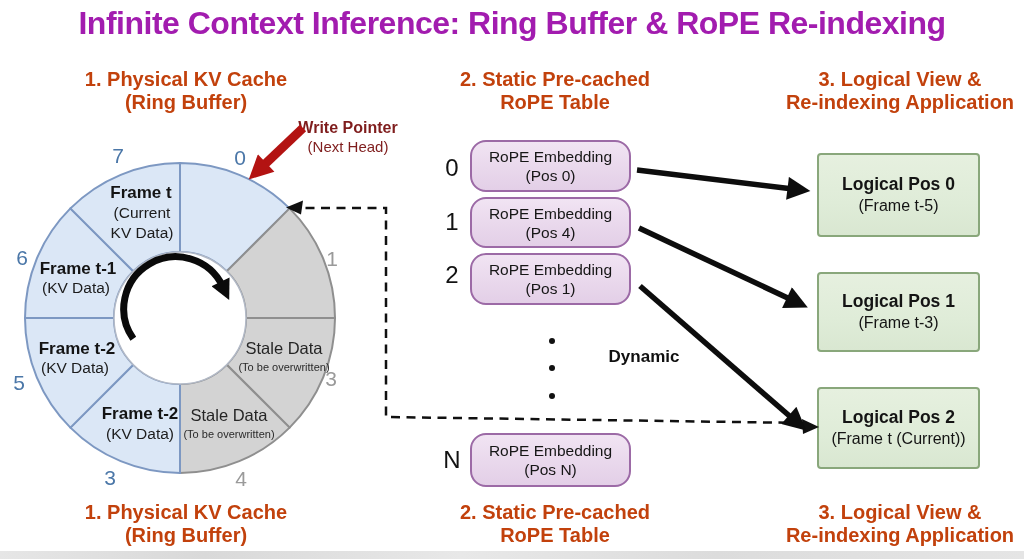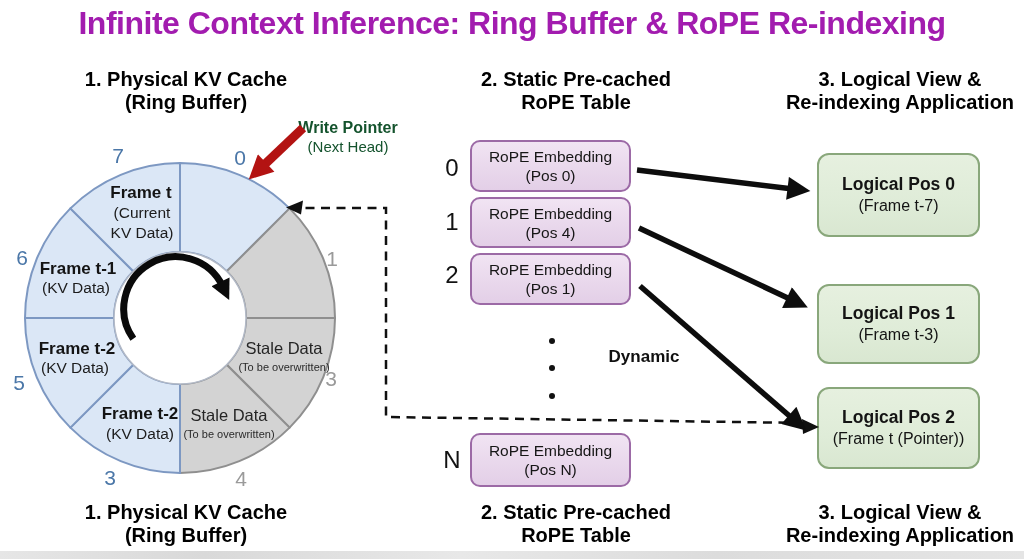--- a/index.html
+++ b/index.html
@@ -1,32 +1,32 @@
 <!DOCTYPE html>
 <html><head>
 <meta charset="utf-8">
 <style>
   html,body{margin:0;padding:0;background:#fff;}
   .stage{position:relative;width:1024px;height:559px;background:#ffffff;overflow:hidden;
          font-family:"Liberation Sans",sans-serif;color:#0d0d0d;}
   .abs{position:absolute;}
   .page-title{left:0;top:5px;width:1024px;text-align:center;font-size:32px;font-weight:bold;
               letter-spacing:-0.5px;color:#a21caf;}
-  .sec-h,.sec-f{width:320px;text-align:center;font-weight:bold;font-size:20px;line-height:23px;color:#000000;}
+  .sec-h,.sec-f{width:320px;text-align:center;font-weight:bold;font-size:20px;line-height:23px;color:#c2410c;}
   .sec-h{top:68px;} .sec-f{top:501px;}
-  .c1{left:26px;} .c2{left:416px;text-align:center;} .c3{left:740px;}
-  .wp-label{left:266px;top:118px;width:164px;text-align:center;color:#14532d;line-height:19px;}
+  .c1{left:26px;} .c2{left:395px;text-align:center;} .c3{left:740px;}
+  .wp-label{left:266px;top:118px;width:164px;text-align:center;color:#7f1d1d;line-height:19px;}
   .wp-label .l1{font-size:16px;font-weight:bold;}
   .wp-label .l2{font-size:15px;text-align:center;}
-  .rope-box{left:470px;width:161px;border:2px solid #9c6aa6;border-radius:10px;
+  .rope-box{left:470px;width:161px;border:2px solid #9c6aa6;border-radius:16px;
             background:linear-gradient(180deg,#f1e4f3 0%,#e9d8ec 55%,#e3cfe7 100%);
             display:flex;flex-direction:column;align-items:center;justify-content:center;
             font-size:15.5px;line-height:19px;color:#161616;text-align:center;box-sizing:border-box;}
   .rope-idx{left:436px;width:32px;text-align:center;font-size:24px;color:#121212;}
-  .logic-box{left:817px;width:163px;border:2px solid #89a77b;border-radius:12px;
+  .logic-box{left:817px;width:163px;border:2px solid #89a77b;border-radius:4px;
              background:linear-gradient(180deg,#e6f0df 0%,#dfecd8 60%,#d9e7d1 100%);
              display:flex;flex-direction:column;align-items:center;justify-content:center;
              text-align:center;line-height:21px;color:#141414;box-sizing:border-box;}
   .logic-box .l1{font-size:17.5px;font-weight:bold;}
   .logic-box .l2{font-size:16px;}
   .gather{left:492px;top:346px;width:304px;text-align:center;line-height:21px;color:#101010;}
   .gather .b{font-size:17px;font-weight:bold;}
   .gather .n{font-size:16.5px;}
   .dot{width:6px;height:6px;border-radius:50%;background:#111;left:549px;}
   .bottom-band{left:0;top:551px;width:1024px;height:8px;
@@ -89,29 +89,29 @@
   <div class="abs dot" style="top:338px;"></div>
   <div class="abs dot" style="top:365px;"></div>
   <div class="abs dot" style="top:393px;"></div>
 
   <div class="abs gather">
     <div class="b">Dynamic</div>
   </div>
 
   <div class="abs logic-box" style="top:153px;height:84px;">
     <div class="l1">Logical Pos 0</div>
-    <div class="l2">(Frame t-7)</div>
+    <div class="l2">(Frame t-5)</div>
   </div>
-  <div class="abs logic-box" style="top:272px;height:80px;margin-top:12px;">
+  <div class="abs logic-box" style="top:272px;height:80px;">
     <div class="l1">Logical Pos 1</div>
     <div class="l2">(Frame t-3)</div>
   </div>
   <div class="abs logic-box" style="top:387px;height:82px;">
     <div class="l1">Logical Pos 2</div>
-    <div class="l2">(Frame t (Pointer))</div>
+    <div class="l2">(Frame t (Current))</div>
   </div>
 
   <div class="abs sec-f c1">
     <div>1. Physical KV Cache</div>
     <div>(Ring Buffer)</div>
   </div>
   <div class="abs sec-f c2">
     <div>2. Static Pre-cached</div>
     <div>RoPE Table</div>
   </div>

